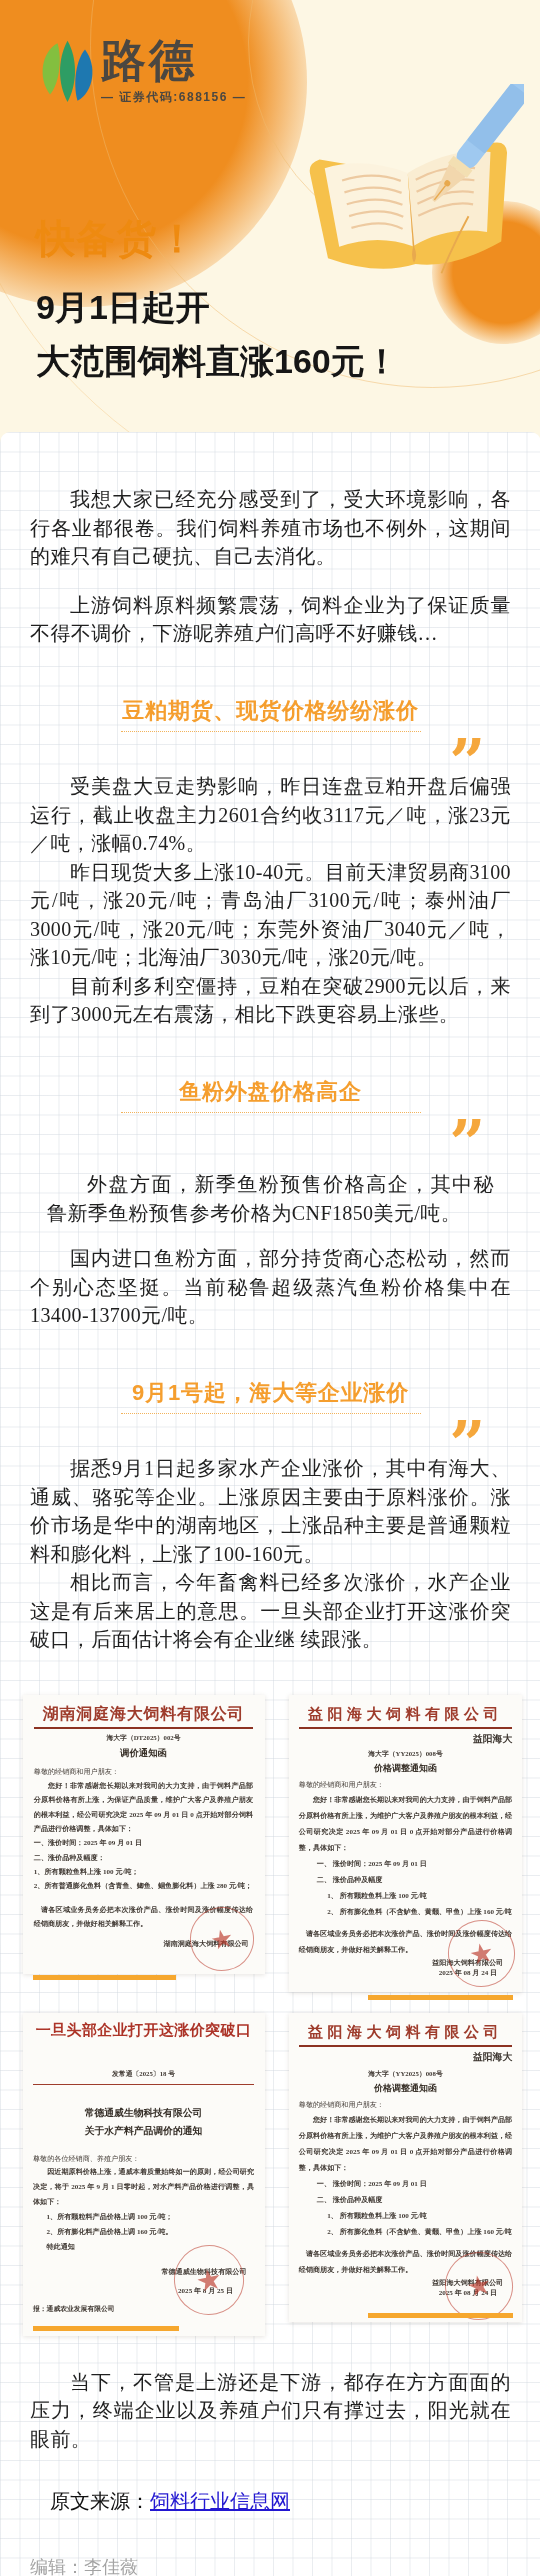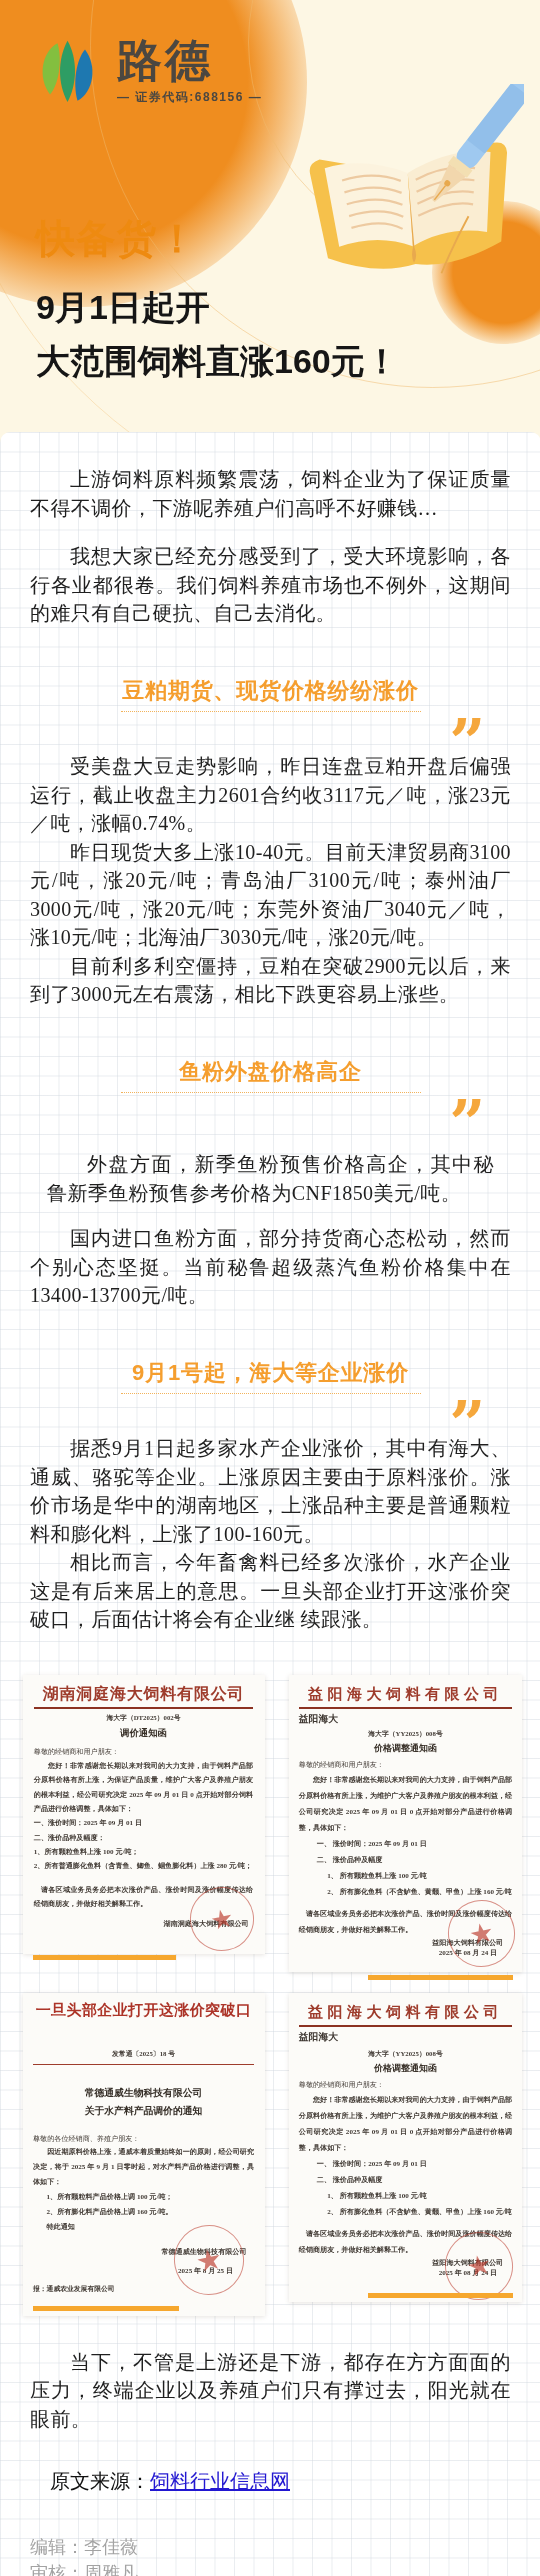--- a/index.html
+++ b/index.html
@@ -11,21 +11,21 @@
   .blob-main{left:-143px;top:-143px;width:450px;height:450px;
     background:radial-gradient(circle,#EF8D1F 0%,#EF8D1F 52%,rgba(239,141,31,0) 78%);}
   .blob-right{left:432px;top:201px;width:143px;height:143px;
     background:radial-gradient(circle,#EF8D1F 0%,#EF8D1F 50%,rgba(239,141,31,0) 76%);}
   .ring{position:absolute;border-radius:50%;border:1.1px solid rgba(240,185,110,.5);}
   .ring1{width:420px;height:420px;left:248px;top:-169px;}
   .ring2{width:683px;height:683px;left:90px;top:-297px;}
   .ring3{width:946px;height:946px;left:-60px;top:-420px;border-color:rgba(240,185,110,.35);}
   .logo-row{position:absolute;left:35px;top:38px;display:flex;align-items:flex-start;}
   .logo-mark{width:65px;height:68px;}
-  .logo-texts{margin-left:17px;}
+  .logo-texts{margin-left:1px;}
   .logo-name{font-family:"Liberation Sans",sans-serif;font-size:45px;line-height:45px;
     font-weight:800;color:#4B4741;letter-spacing:3px;}
   .logo-code{margin-top:6px;font-family:"Liberation Sans",sans-serif;font-size:12px;
     font-weight:700;color:#4B4741;letter-spacing:1.5px;}
   .hero-tag{position:absolute;left:36px;top:212px;font-family:"Liberation Sans",sans-serif;
     font-size:39px;font-weight:800;color:#EE8A10;letter-spacing:1.5px;}
   .hero-line1{position:absolute;left:36px;top:285px;font-family:"Liberation Sans",sans-serif;
     font-size:34px;font-weight:600;color:#161616;}
   .hero-line2{position:absolute;left:36px;top:339px;font-family:"Liberation Sans",sans-serif;
     font-size:34px;font-weight:600;color:#161616;}
@@ -65,21 +65,21 @@
   .hl-bar{position:absolute;height:5.3px;background:#F6A72E;z-index:6;}
   
   .doc1{left:22.5px;top:0;width:242px;height:279px;padding:9px 11.3px;}
   .doc1 .doc-red-title{font-size:16px;line-height:19.5px;letter-spacing:0.8px;}
   .doc1 .d-body,.doc1 .d-line{line-height:14.3px;}
   
   .doc2{left:289px;top:0;width:233px;height:297px;padding:9px 9.8px;}
   .doc4{left:289px;top:318px;width:233px;height:309px;padding:9px 9.8px;}
   .yy-title{font-size:15px;line-height:19px;letter-spacing:4.5px;}
   .yy-sub{font-family:"Liberation Sans",sans-serif;font-size:9.8px;font-weight:800;
-    text-align:left;color:#3d3630;margin-top:4.5px;}
+    text-align:right;color:#3d3630;margin-top:4.5px;}
   .yy .d-body,.yy .d-line{line-height:16px;}
   .ind1{padding-left:18px;}
   .ind2{padding-left:36px;text-indent:-7.5px;}
   
   .doc3{left:22.5px;top:318px;width:242px;height:323px;padding:7.5px 10.5px;}
   .d3-banner{font-family:"Liberation Sans",sans-serif;font-size:15px;line-height:19px;
     font-weight:900;text-align:center;color:#AC3428;letter-spacing:0.4px;}
   .d3-rule{border-bottom:1.9px solid #9E3C2C;margin-top:4.5px;}
   .d3-title{font-family:"Liberation Sans",sans-serif;font-size:9.8px;line-height:18px;
     font-weight:800;text-align:center;color:#352e27;}
@@ -143,22 +143,22 @@
       </div>
     </div>
 
     <div class="hero-tag">快备货！</div>
     <div class="hero-line1">9月1日起开</div>
     <div class="hero-line2">大范围饲料直涨160元！</div>
   </div>
 
   <div class="content">
 
+    <p class="para">我想大家已经充分感受到了，受大环境影响，各行各业都很卷。我们饲料养殖市场也不例外，这期间的难只有自己硬抗、自己去消化。</p>
     <p class="para" style="margin:0">上游饲料原料频繁震荡，饲料企业为了保证质量不得不调价，下游呢养殖户们高呼不好赚钱…</p>
-    <p class="para">我想大家已经充分感受到了，受大环境影响，各行各业都很卷。我们饲料养殖市场也不例外，这期间的难只有自己硬抗、自己去消化。</p>
 
     <div class="section">
       <div class="sec-head">豆粕期货、现货价格纷纷涨价</div>
       <div class="sec-divider"></div>
       <div class="sec-quote">”</div>
       <p class="para" style="margin:0">受美盘大豆走势影响，昨日连盘豆粕开盘后偏强运行，截止收盘主力2601合约收3117元／吨，涨23元／吨，涨幅0.74%。</p>
       <p class="para" style="margin:0">昨日现货大多上涨10-40元。目前天津贸易商3100元/吨，涨20元/吨；青岛油厂3100元/吨；泰州油厂3000元/吨，涨20元/吨；东莞外资油厂3040元／吨，涨10元/吨；北海油厂3030元/吨，涨20元/吨。</p>
       <p class="para" style="margin:0">目前利多利空僵持，豆粕在突破2900元以后，来到了3000元左右震荡，相比下跌更容易上涨些。</p>
     </div>
 

